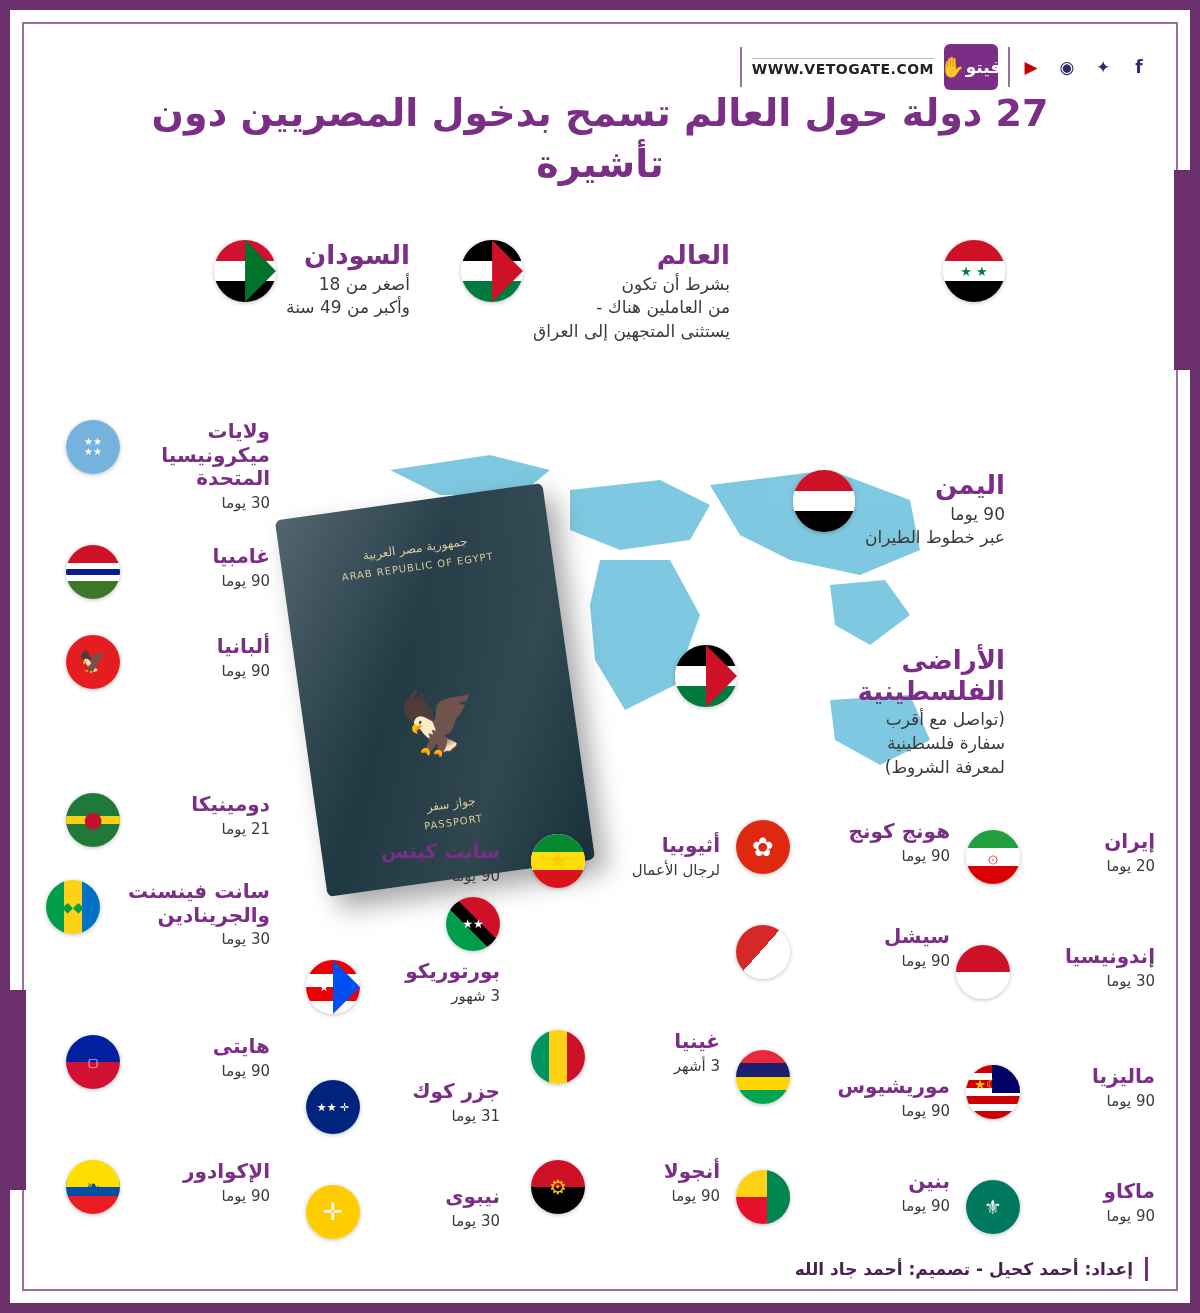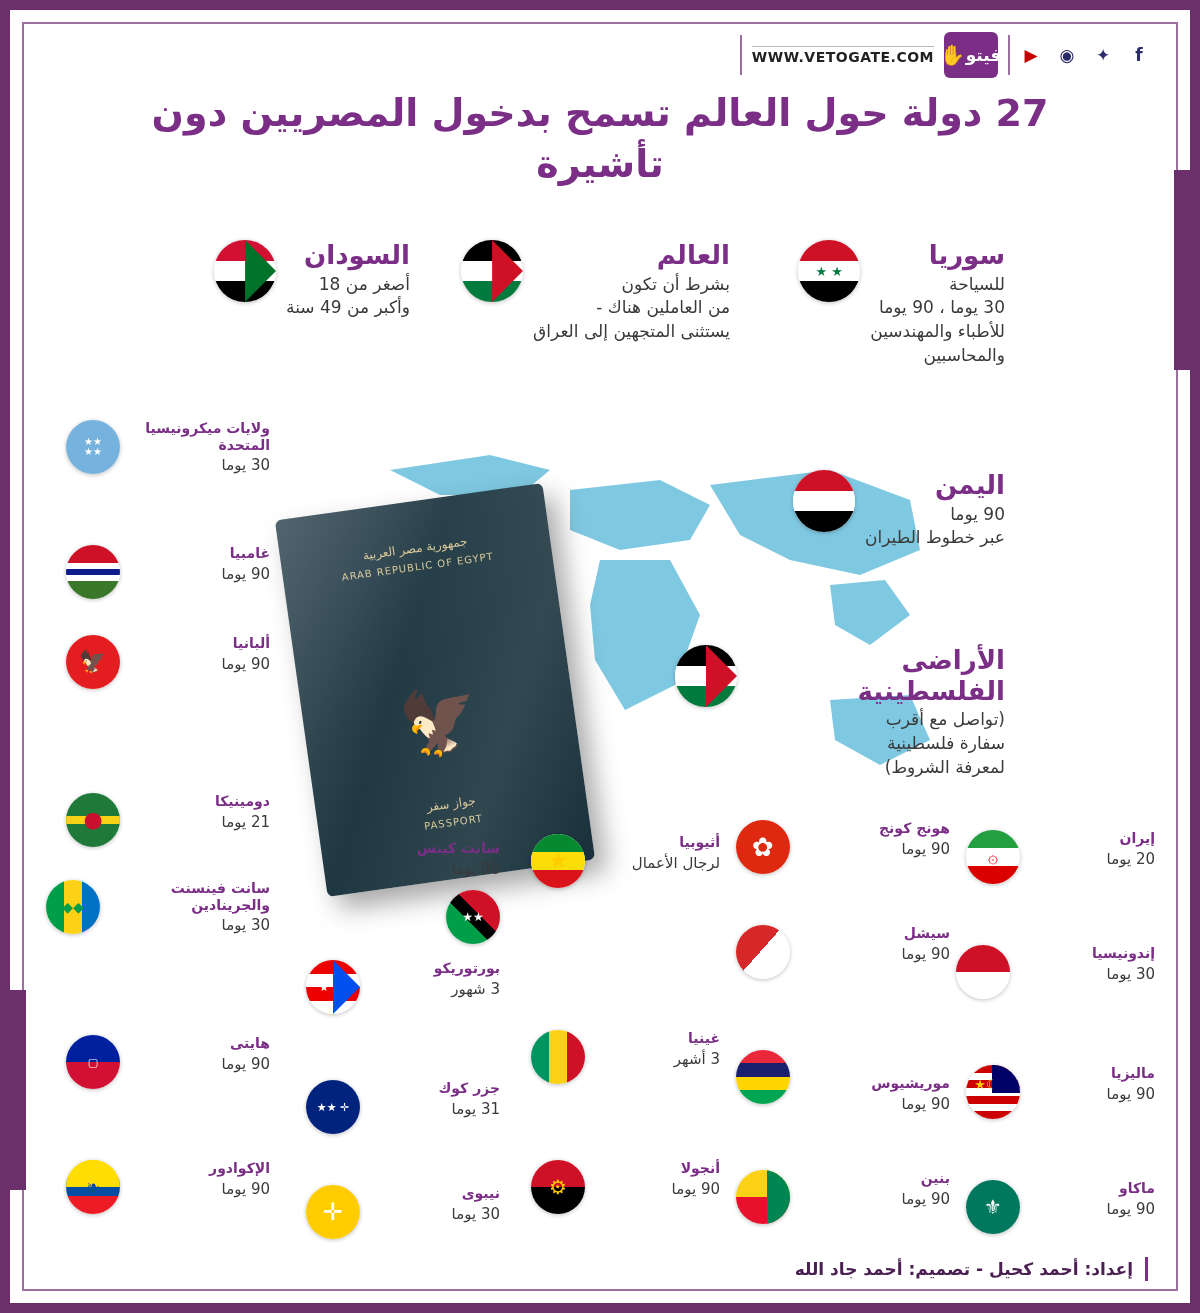--- a/index.html
+++ b/index.html
@@ -21,21 +21,21 @@
   .frame-right { position:absolute; right:0; top:0; width:10px; height:1313px; background:#6b2f6b; }
   .frame-inner {
     position:absolute; left:22px; top:22px; width:1156px; height:1269px;
     border:2px solid #9b6fa0;
   }
   .side-accent-left { position:absolute; left:10px; top:990px; width:16px; height:200px; background:#6b2f6b; }
   .side-accent-right { position:absolute; right:10px; top:170px; width:16px; height:200px; background:#6b2f6b; }
 
   
   .header {
-    position:absolute; left:22px; top:24px; width:1156px; height:62px;
+    position:absolute; left:22px; top:36px; width:1156px; height:62px;
     display:flex; align-items:center; justify-content:space-between;
     padding:0 28px;
   }
   .logo-block { display:flex; align-items:center; gap:10px; direction:ltr; }
   .logo-badge {
     width:54px; height:46px; background:#7a2e86; border-radius:6px;
     display:flex; align-items:center; justify-content:center;
     color:#fff; font-size:22px; font-weight:bold;
   }
   .logo-hand { font-size:20px; }
@@ -94,21 +94,21 @@
 
   
   .entry { position:absolute; display:flex; align-items:flex-start; gap:10px; }
   .entry .txt { text-align:right; }
   .entry .cname {
     color:#7a2e86; font-weight:bold; font-size:26px; line-height:1.18;
   }
   .entry .cnote {
     color:#3a3a3a; font-size:17px; line-height:1.4; margin-top:2px;
   }
-  .entry.small .cname { font-size:14px; }
+  .entry.small .cname { font-size:20px; }
   .entry.small .cnote { font-size:15px; }
 
   .flag {
     width:62px; height:62px; border-radius:50%;
     overflow:hidden; flex:none;
     box-shadow:0 1px 4px rgba(0,0,0,0.25);
     position:relative;
     background:#fff;
   }
   .flag.sm { width:54px; height:54px; }
@@ -194,27 +194,20 @@
   <div class="passport">
     <div class="sheen"></div>
     <div class="pp-line pp-ar" style="top:40px;">جمهورية مصر العربية</div>
     <div class="pp-line" style="top:60px;">ARAB REPUBLIC OF EGYPT</div>
     <div class="pp-emblem">🦅</div>
     <div class="pp-line pp-ar" style="top:298px;">جواز سفر</div>
     <div class="pp-line" style="top:318px;">PASSPORT</div>
   </div>
 
   <div class="entry" style="top:240px; right:195px; width:280px;">
-    <div class="txt">
-      <div class="cname">سوريا</div>
-      <div class="cnote" style="white-space:pre-line;">للسياحة
-30 يوما ، 90 يوما
-للأطباء والمهندسين
-والمحاسبين</div>
-    </div>
     <div class="flag">
       <div class="lyr h3" style="--a:#ce1126;--b:#ffffff;--c:#000000;"></div>
       <div class="center-ico" style="--ic:#007a3d;font-size:13px;">★ ★</div>
     </div>
   </div>
 
   <div class="entry" style="top:240px; right:470px; width:300px;">
     <div class="txt">
       <div class="cname">العالم</div>
       <div class="cnote" style="white-space:pre-line;">بشرط أن تكون

